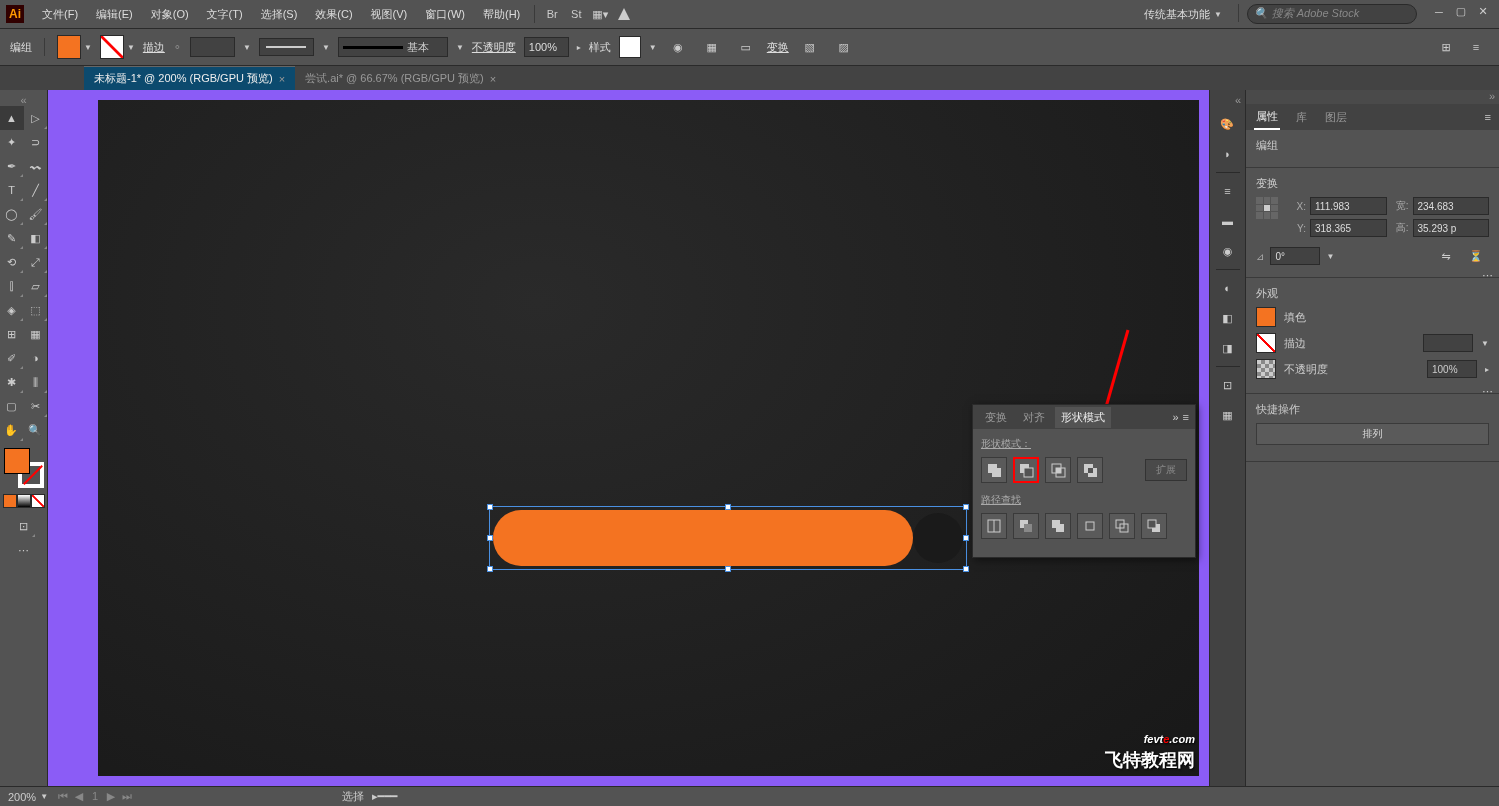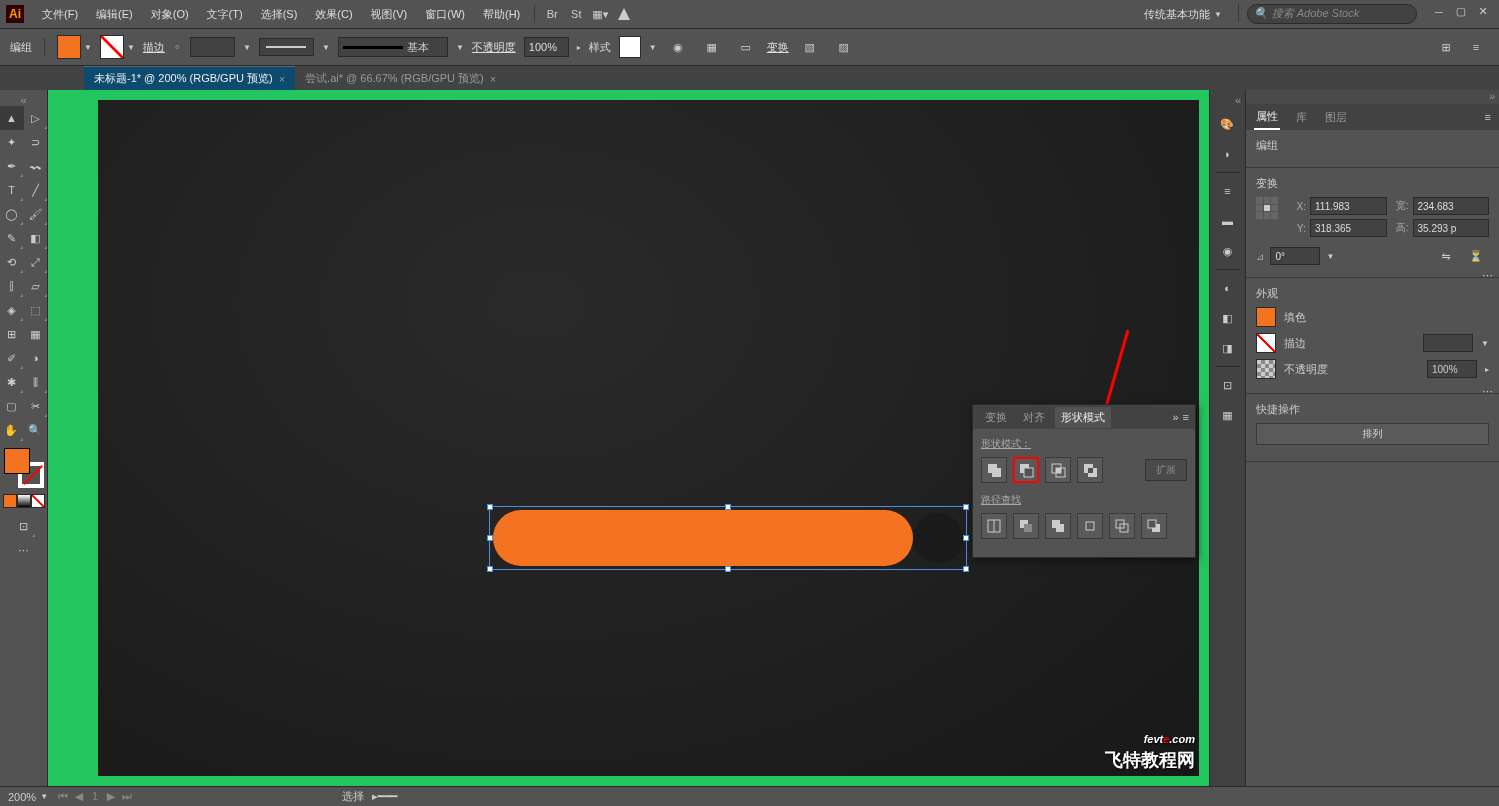--- a/index.html
+++ b/index.html
@@ -41,21 +41,21 @@
 .tool-row { display:flex; }
 .tool { width:24px; height:24px; display:flex; align-items:center; justify-content:center; cursor:pointer; color:#ccc; position:relative; }
 .tool.sel { background:#3a3a3a; }
 .tool-tri { position:absolute; right:1px; bottom:1px; width:0; height:0; border-left:3px solid transparent; border-bottom:3px solid #888; }
 .fillstroke-box { width:40px; height:40px; position:relative; margin:6px 0; }
 .fs-fill { position:absolute; width:26px; height:26px; background:#f47321; border:1px solid #000; top:0; left:0; z-index:2; }
 .fs-stroke { position:absolute; width:26px; height:26px; border:4px solid #fff; background:#535353; bottom:0; right:0; }
 .fs-stroke.none::after { content:""; position:absolute; left:-2px; top:45%; width:26px; height:2px; background:red; transform:rotate(-45deg); }
 .mini-sw { width:14px; height:14px; border:1px solid #2a2a2a; }
 
-.canvas-wrap { flex:1; background:#22c55e; position:relative; overflow:hidden; }
+.canvas-wrap { flex:1; background:#8b5cf6; position:relative; overflow:hidden; }
 .canvas { position:absolute; left:50px; top:10px; right:10px; bottom:10px; background:radial-gradient(ellipse at 40% 30%, #2a2a2a 0%, #181818 100%); }
 .shape-group { position:absolute; left:395px; top:410px; width:470px; height:56px; }
 .bbox { position:absolute; left:-4px; top:-4px; right:-4px; bottom:-4px; border:1px solid #4a90e2; }
 .handle { position:absolute; width:6px; height:6px; background:#fff; border:1px solid #4a90e2; }
 .h-tl { top:-3px; left:-3px; } .h-tm { top:-3px; left:50%; margin-left:-3px; } .h-tr { top:-3px; right:-3px; }
 .h-ml { top:50%; margin-top:-3px; left:-3px; } .h-mr { top:50%; margin-top:-3px; right:-3px; }
 .h-bl { bottom:-3px; left:-3px; } .h-bm { bottom:-3px; left:50%; margin-left:-3px; } .h-br { bottom:-3px; right:-3px; }
 .pill-orange { position:absolute; left:0; top:0; width:420px; height:56px; background:#f47321; border-radius:28px; }
 .pill-cut { position:absolute; right:0; top:3px; width:50px; height:50px; background:#1a1a1a; border-radius:50% 50% 50% 50%; }
 

